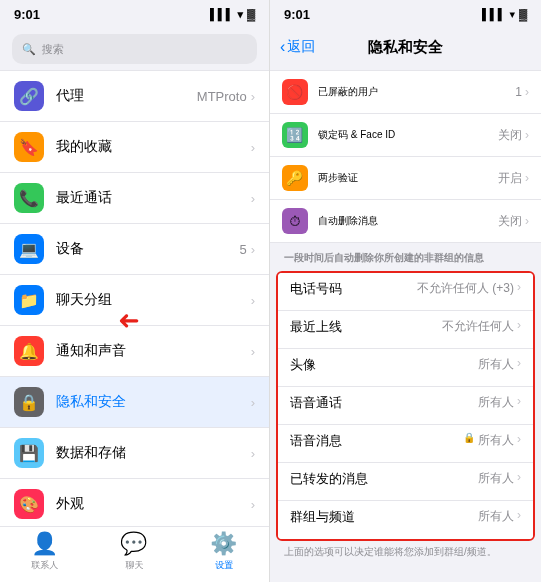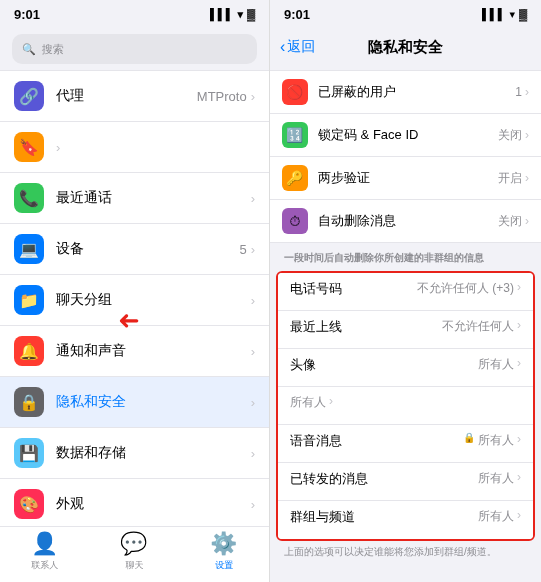--- a/index.html
+++ b/index.html
@@ -195,21 +195,21 @@
       display: flex;
       align-items: center;
       justify-content: center;
       margin-right: 10px;
       flex-shrink: 0;
       font-size: 14px;
     }
 
     .right-item-label {
       flex: 1;
-      font-size: 13px;
+      font-size: 10px;
       color: #000;
     }
 
     .right-item-value {
       font-size: 12px;
       color: #8e8e93;
       margin-right: 3px;
     }
 
     .right-chevron {
@@ -297,20 +297,21 @@
 
     <div class="menu-item">
       <div class="menu-icon" style="background:#5856d6;">🔗</div>
       <span class="menu-label">代理</span>
       <span class="menu-value">MTProto</span>
       <span class="chevron">›</span>
     </div>
 
     <div class="menu-item">
       <div class="menu-icon" style="background:#ff9500;">🔖</div>
+      <span class="menu-label">我的收藏</span>
       <span class="chevron">›</span>
     </div>
 
     <div class="menu-item">
       <div class="menu-icon" style="background:#34c759;">📞</div>
       <span class="menu-label">最近通话</span>
       <span class="chevron">›</span>
     </div>
 
     <div class="menu-item">
@@ -434,20 +435,21 @@
           <span class="privacy-item-label">最近上线</span>
           <span class="privacy-item-value">不允许任何人</span>
           <span class="privacy-chevron">›</span>
         </div>
         <div class="privacy-item">
           <span class="privacy-item-label">头像</span>
           <span class="privacy-item-value">所有人</span>
           <span class="privacy-chevron">›</span>
         </div>
         <div class="privacy-item">
+          <span class="privacy-item-label">语音通话</span>
           <span class="privacy-item-value">所有人</span>
           <span class="privacy-chevron">›</span>
         </div>
         <div class="privacy-item">
           <span class="privacy-item-label">语音消息</span>
           <span class="lock-icon-inline">🔒</span>
           <span class="privacy-item-value">所有人</span>
           <span class="privacy-chevron">›</span>
         </div>
         <div class="privacy-item">

